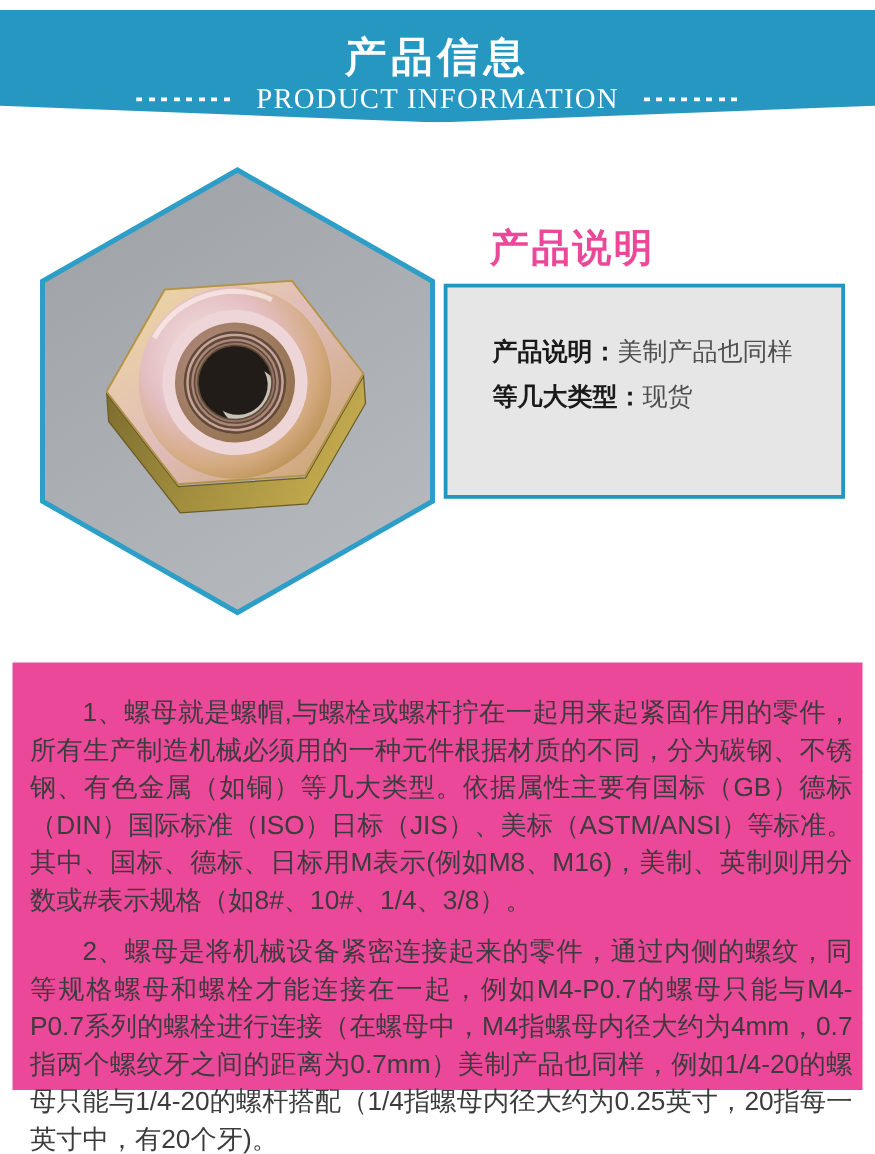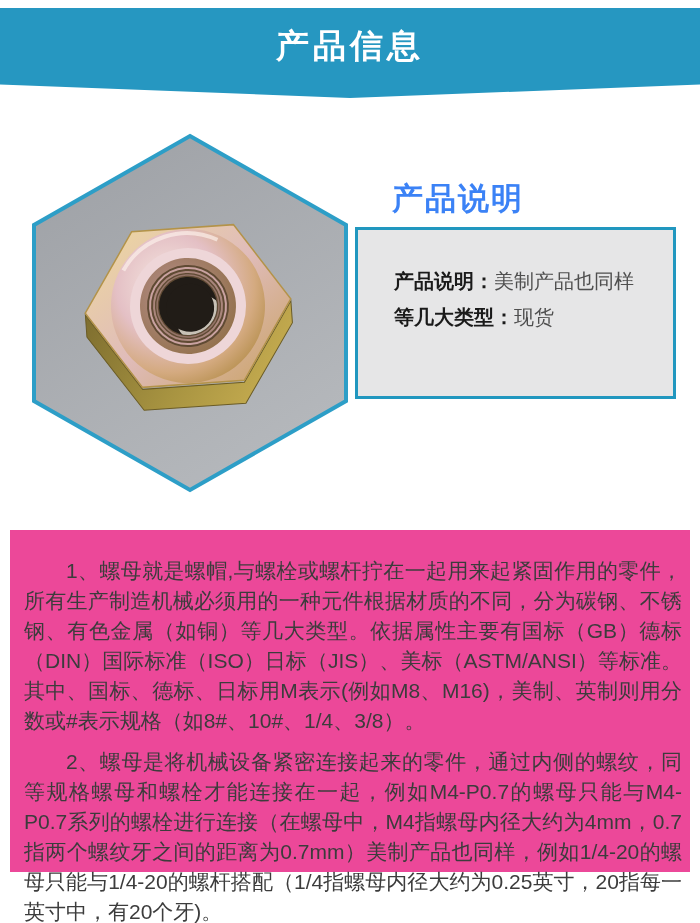--- a/index.html
+++ b/index.html
@@ -34,21 +34,21 @@
   .banner-subtitle {
     color: #ffffff; font-family: "Liberation Serif", serif;
     font-size: 23px; letter-spacing: 1px; white-space: nowrap;
   }
 
   
   .hex-figure { position: absolute; left: 28px; top: 130px; width: 324px; height: 368px; }
 
   .section-title {
     position: absolute; left: 392px; top: 178px;
-    font-size: 31px; font-weight: 600; color: #3b82f6; letter-spacing: 2px;
+    font-size: 31px; font-weight: 600; color: #ec4899; letter-spacing: 2px;
   }
   .info-box {
     position: absolute; left: 355px; top: 227px; width: 321px; height: 172px;
     background: #e6e6e7;
     border: 3px solid #2197bf;
     padding: 33px 0 0 36px;
   }
   .info-row { display: flex; align-items: center; height: 36px; white-space: nowrap; }
   .info-label { font-size: 20px; font-weight: bold; color: #1a1a1a; }
   .info-value { font-size: 20px; color: #4f4f4f; }
@@ -65,20 +65,25 @@
     margin: 0 0 11px 0;
   }
 </style>
 </head>
 <body>
 
 <div class="page">
 
   <div class="banner">
     <div class="banner-title">产品信息</div>
+    <div class="banner-subrow">
+      <div class="dash-line"></div>
+      <div class="banner-subtitle">PRODUCT INFORMATION</div>
+      <div class="dash-line"></div>
+    </div>
   </div>
 
   <svg class="hex-figure" viewBox="0 0 324 368" xmlns="http://www.w3.org/2000/svg" aria-hidden="true">
     <defs>
       <linearGradient id="bgGray" x1="0" y1="0" x2="0.55" y2="1">
         <stop offset="0" stop-color="#9da0a5"></stop>
         <stop offset="1" stop-color="#b4b7bb"></stop>
       </linearGradient>
       <linearGradient id="faceG" x1="0" y1="0" x2="1" y2="1">
         <stop offset="0" stop-color="#eed99d"></stop>

